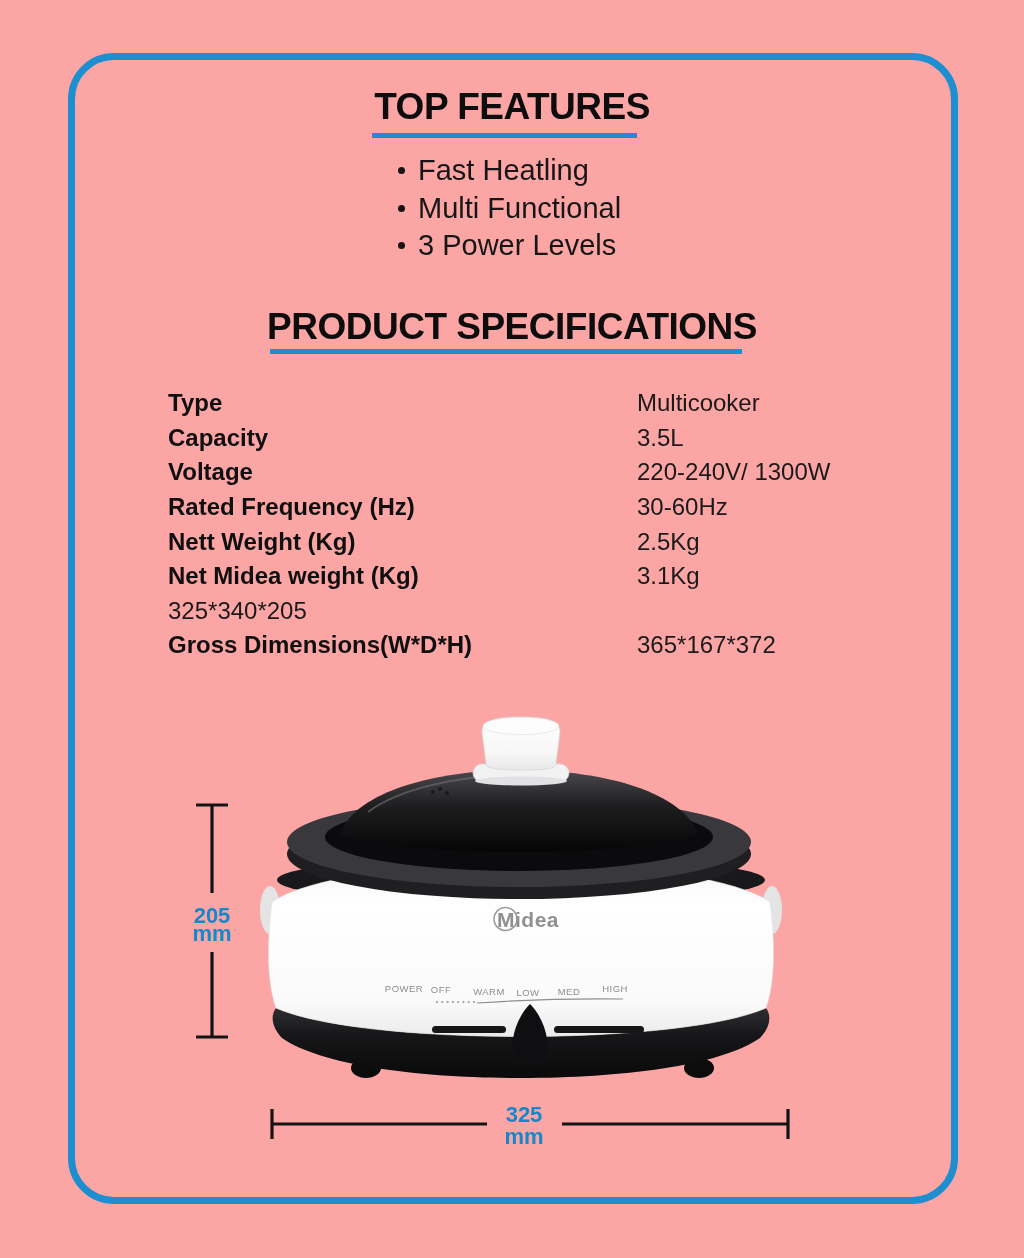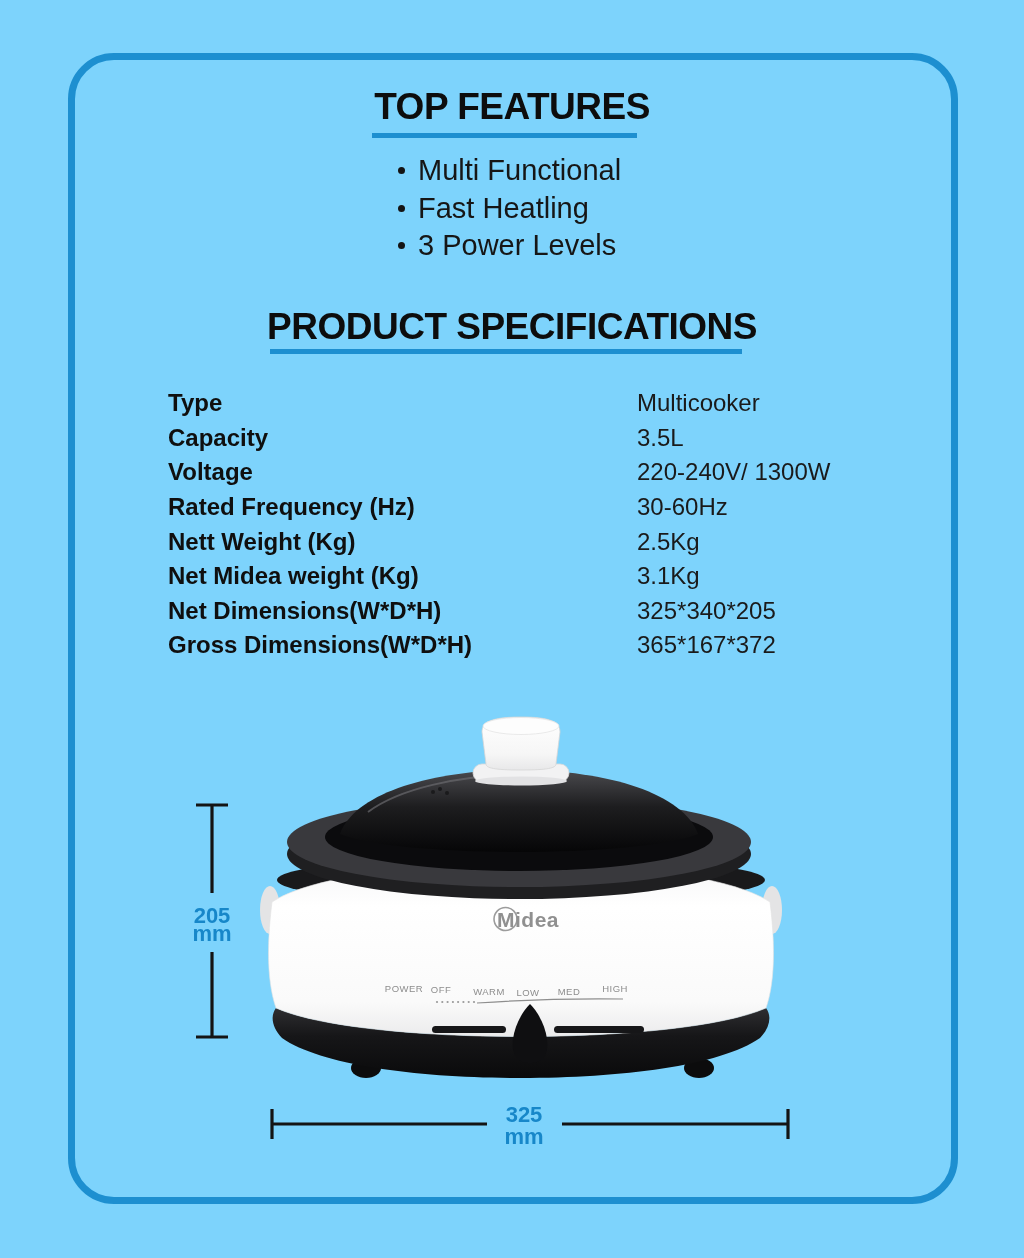--- a/index.html
+++ b/index.html
@@ -1,17 +1,17 @@
 <!DOCTYPE html>
 <html><head>
 <meta charset="utf-8">
 <style>
   html,body { margin:0; padding:0; background:#ffffff; }
   .canvas {
-    position:relative; width:1024px; height:1258px; background:#7dd3fc;
+    position:relative; width:1024px; height:1258px; background:#fca5a5;
     font-family:"Liberation Sans", sans-serif; overflow:hidden;
   }
   .frame {
     position:absolute; left:68px; top:53px; width:890px; height:1151px;
     border:7px solid #1d8fd0; border-radius:46px; box-sizing:border-box;
   }
   .heading {
     position:absolute; left:0; width:1024px; margin:0; text-align:center;
     font-weight:bold; font-size:37px; letter-spacing:-0.5px; color:#0d0d0d;
     line-height:1;
@@ -51,30 +51,30 @@
 <body>
 
 <div class="canvas">
 
   <div class="frame"></div>
 
   <h1 class="heading h-top">TOP FEATURES</h1>
   <div class="underline u-top"></div>
 
   <ul class="features">
+    <li>
+      <span class="dot"></span>
+      <span>Fast Heatling</span>
+    </li>
     <li>
       <span class="dot"></span>
       <span>Multi Functional</span>
     </li>
     <li>
       <span class="dot"></span>
-      <span>Fast Heatling</span>
-    </li>
-    <li>
-      <span class="dot"></span>
       <span>3 Power Levels</span>
     </li>
   </ul>
 
   <h1 class="heading h-spec">PRODUCT SPECIFICATIONS</h1>
   <div class="underline u-spec"></div>
 
   <div class="specs">
     <div class="spec-row">
       <span class="spec-label">Type</span>
@@ -94,21 +94,20 @@
     </div>
     <div class="spec-row">
       <span class="spec-label">Nett Weight (Kg)</span>
       <span class="spec-value">2.5Kg</span>
     </div>
     <div class="spec-row">
       <span class="spec-label">Net Midea weight (Kg)</span>
       <span class="spec-value">3.1Kg</span>
     </div>
     <div class="spec-row">
-      <span class="spec-label">Net Dimensions(W*D*H)</span>
       <span class="spec-value">325*340*205</span>
     </div>
     <div class="spec-row">
       <span class="spec-label">Gross Dimensions(W*D*H)</span>
       <span class="spec-value">365*167*372</span>
     </div>
   </div>
 
   <svg class="product-svg" viewBox="150 690 730 480">
     <defs>

